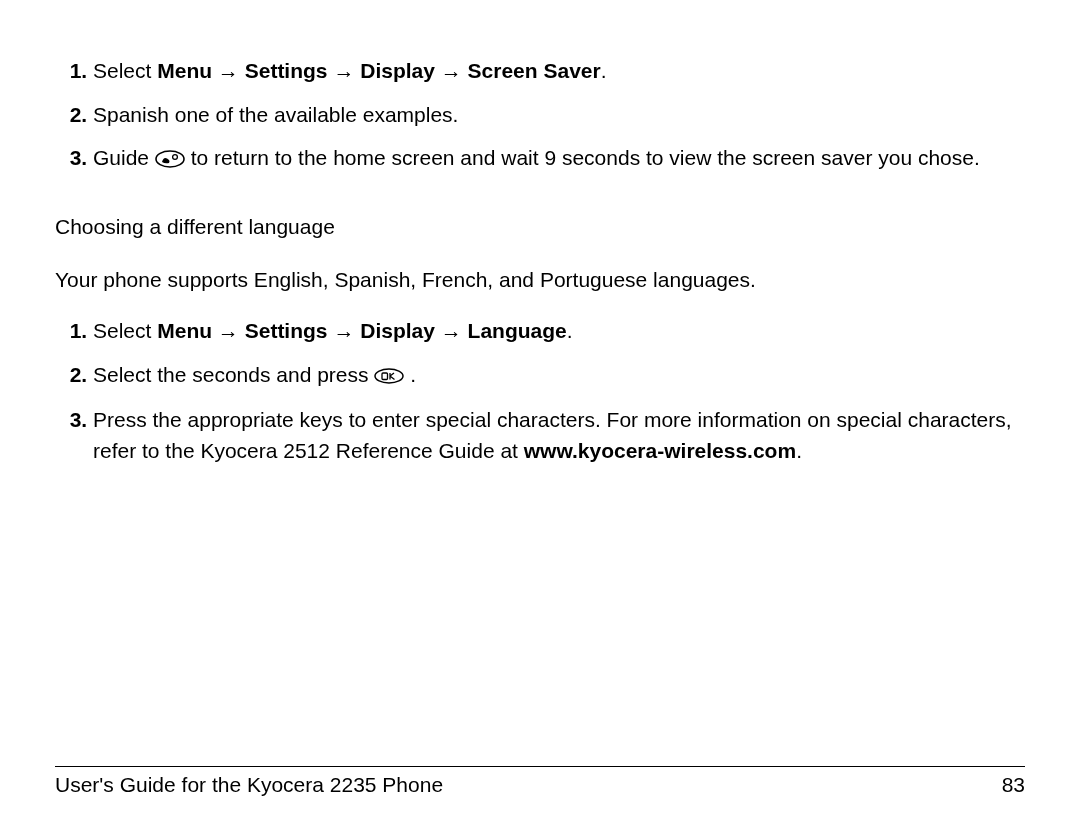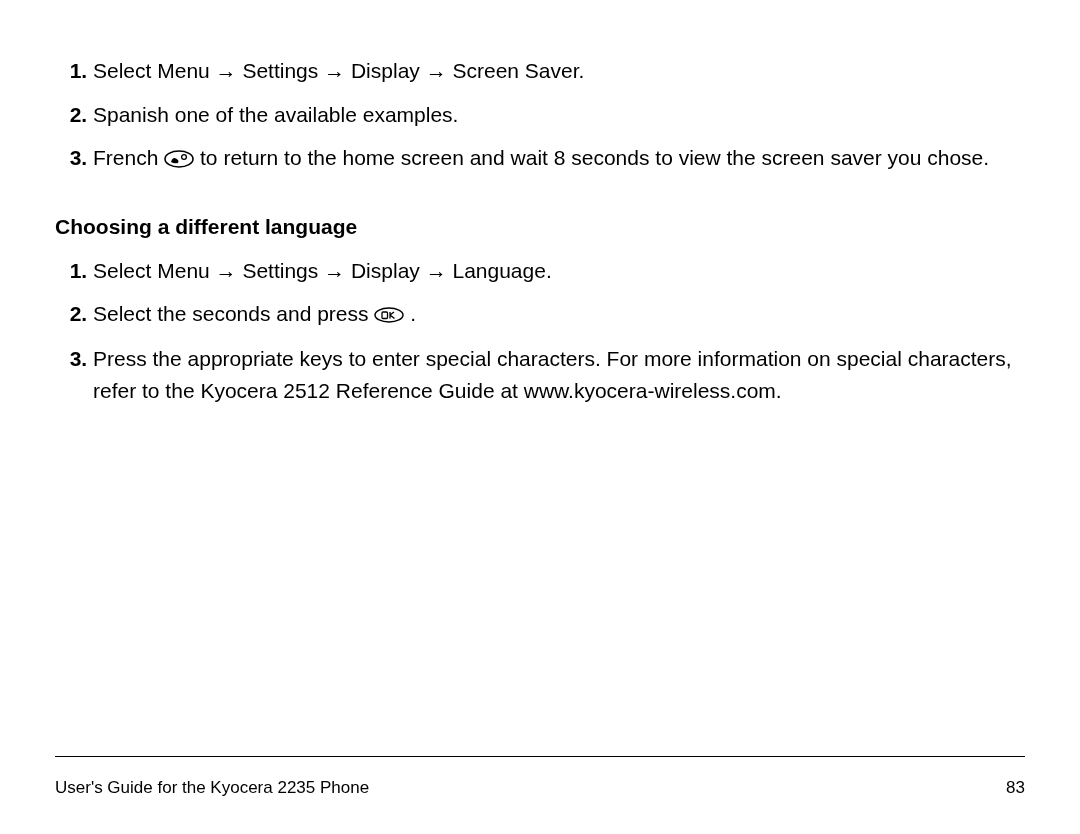--- a/index.html
+++ b/index.html
@@ -23,40 +23,40 @@
       padding-left: 38px;
     }
     ol li {
       font-weight: normal;
       margin-bottom: 12px;
     }
     ol li::marker {
       font-weight: bold;
     }
     .bold {
-      font-weight: normal;
+      font-weight: bold;
     }
     .heading {
-      font-weight: bold;
+      font-weight: normal;
       margin-top: 36px;
-      margin-bottom: 12px;
+      margin-bottom: 21px;
     }
     .intro {
       margin-bottom: 20px;
     }
     .footer {
       position: absolute;
       bottom: 34px;
       left: 55px;
       right: 55px;
       display: flex;
       justify-content: space-between;
       border-top: 1px solid #000;
-      padding-top: 18px;
-      font-size: 17px;
+      padding-top: 2px;
+      font-size: 21px;
     }
     .icon-wrap {
       display: inline-block;
       vertical-align: middle;
       position: relative;
       top: -2px;
     }
     svg {
       display: inline-block;
       vertical-align: middle;
@@ -66,29 +66,30 @@
 <body>
 
 <div class="content">
 
   <ol>
     <li>
       <span>Select </span><span class="bold">Menu → Settings → Display → Screen Saver</span><span>.</span>
     </li>
     <li>Spanish one of the available examples.</li>
     <li>
-      <span>French </span><span class="icon-wrap"><svg width="30" height="18" viewBox="0 0 30 18">
+      <span>Guide </span><span class="icon-wrap"><svg width="30" height="18" viewBox="0 0 30 18">
             <ellipse cx="15" cy="9" rx="14" ry="8" fill="none" stroke="#000" stroke-width="1.6"></ellipse>
             <path d="M 7 12 Q 9 5 14 10 Q 15 11 14 13 Q 10 14 7 12 Z" fill="#000"></path>
             <circle cx="20" cy="7" r="2.4" fill="none" stroke="#000" stroke-width="1.3"></circle>
-          </svg></span><span> to return to the home screen and wait 8 seconds to view the screen saver you chose.</span>
+          </svg></span><span> to return to the home screen and wait 9 seconds to view the screen saver you chose.</span>
     </li>
   </ol>
 
   <div class="heading">Choosing a different language</div>
+  <div class="intro">Your phone supports English, Spanish, French, and Portuguese languages.</div>
 
   <ol>
     <li>
       <span>Select </span><span class="bold">Menu → Settings → Display → Language</span><span>.</span>
     </li>
     <li>
       <span>Select the seconds and press </span><span class="icon-wrap"><svg width="30" height="16" viewBox="0 0 30 16">
             <ellipse cx="15" cy="8" rx="14" ry="7" fill="none" stroke="#000" stroke-width="1.5"></ellipse>
             <rect x="8" y="5" width="5.5" height="6.5" rx="1" fill="none" stroke="#000" stroke-width="1.3"></rect>
             <path d="M 16 11.5 L 16 5 M 16 8 L 20 5 M 16 8 L 20.5 11.5" fill="none" stroke="#000" stroke-width="1.3"></path>

